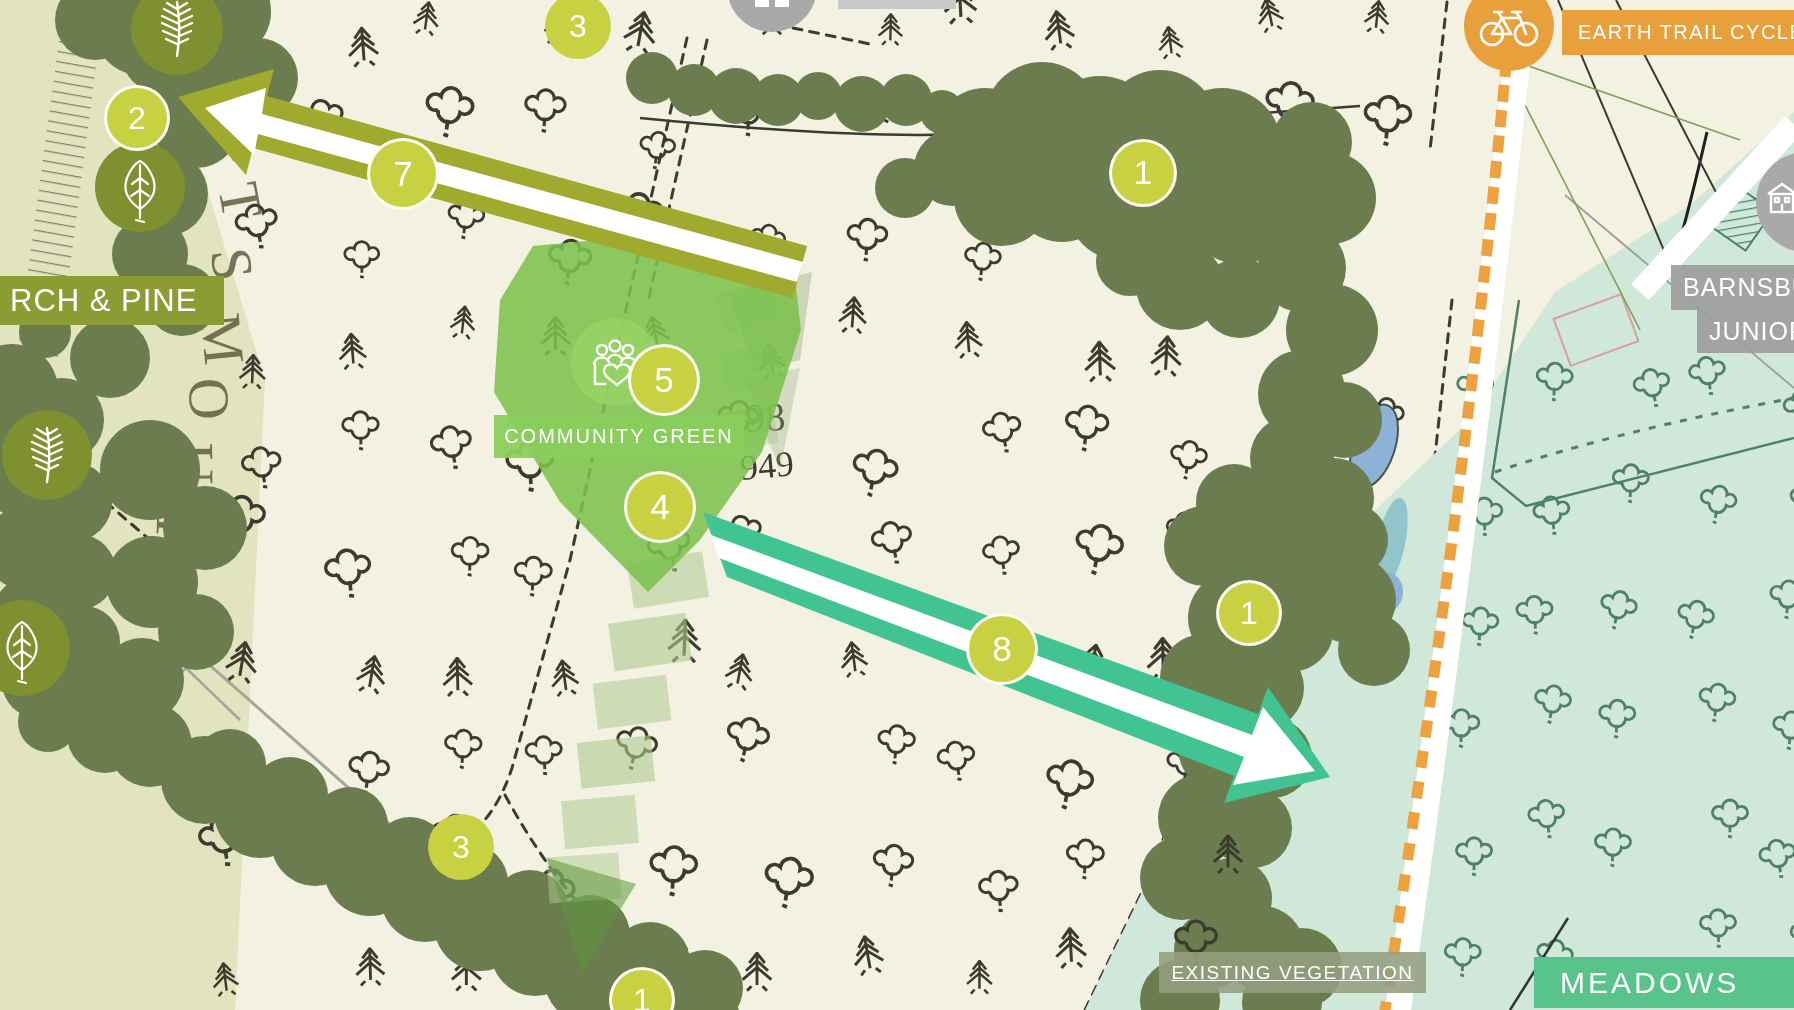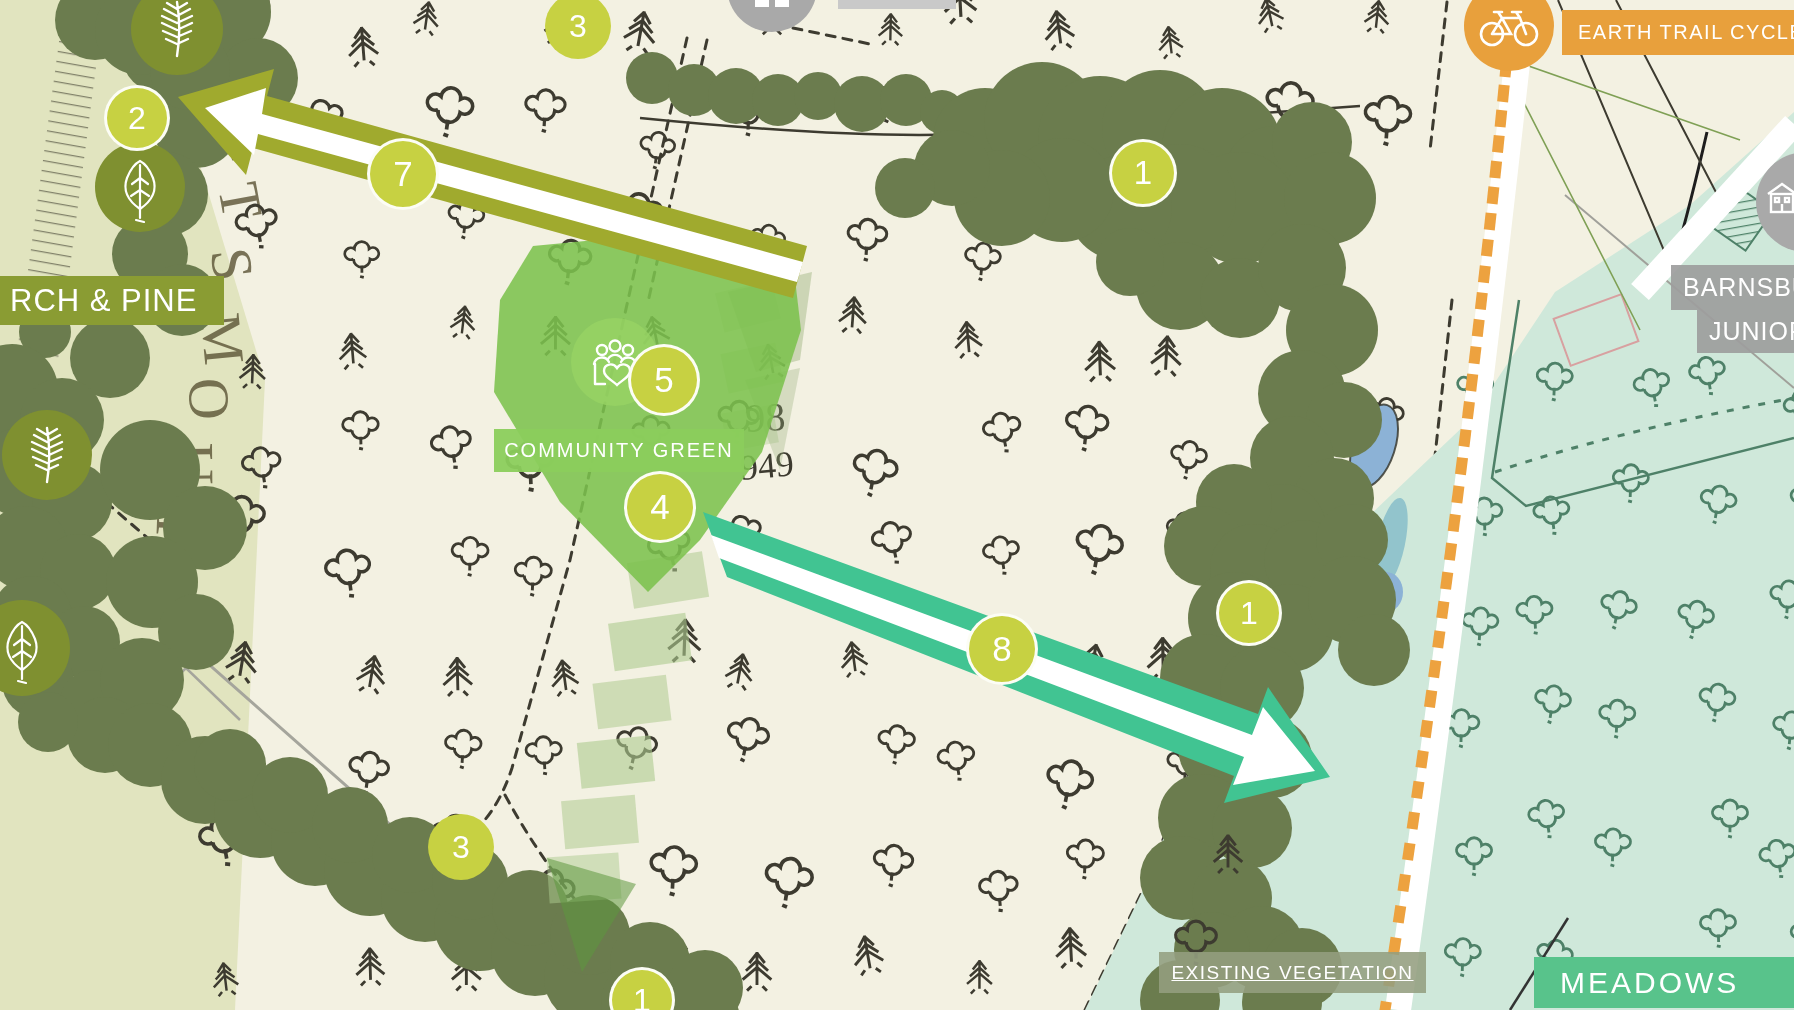--- a/index.html
+++ b/index.html
@@ -425,21 +425,21 @@
       <polygon points="803,262 262,114 266,88 205,108 254,155 258,134 797,282" fill="#ffffff"></polygon>
     </g>
     <g>
       <polygon points="703,512 1258,714 1268,687 1330,777 1224,803 1234,776 727,577" fill="#41c492"></polygon>
       <polygon points="711,535 1252,735 1263,707 1315,771 1233,785 1244,757 719,558" fill="#ffffff"></polygon>
     </g>
   </svg>
 
   <div id="overlay">
       <div class="lbl" style="left: 0px; top: 276px; width: 214px; height: 49px; background: rgb(138, 156, 51); font-size: 31px; letter-spacing: 1px; padding-left: 10px;">RCH &amp; PINE</div>
-      <div class="lbl center" style="left: 494px; top: 429px; width: 250px; height: 43px; background: rgba(139, 206, 92, 0.95); font-size: 20px; letter-spacing: 2px; padding-left: 0px;">COMMUNITY GREEN</div>
+      <div class="lbl center" style="left: 494px; top: 415px; width: 250px; height: 43px; background: rgba(139, 206, 92, 0.95); font-size: 20px; letter-spacing: 2px; padding-left: 0px;">COMMUNITY GREEN</div>
       <div class="lbl" style="left: 1562px; top: 10px; width: 240px; height: 45px; background: rgb(232, 160, 60); font-size: 20px; letter-spacing: 1.5px; padding-left: 16px;">EARTH TRAIL CYCLE</div>
       <div class="lbl" style="left: 1671px; top: 265px; width: 200px; height: 45px; background: rgba(157, 157, 157, 0.92); font-size: 25px; letter-spacing: 1px; padding-left: 12px;">BARNSBURY</div>
       <div class="lbl" style="left: 1697px; top: 310px; width: 160px; height: 43px; background: rgba(157, 157, 157, 0.92); font-size: 25px; letter-spacing: 1px; padding-left: 12px;">JUNIOR</div>
       <div class="lbl" style="left: 1534px; top: 957px; width: 266px; height: 51px; background: rgb(88, 195, 139); font-size: 30px; letter-spacing: 3px; padding-left: 26px;">MEADOWS</div>
       <div class="lbl center" style="left: 1159px; top: 952px; width: 267px; height: 41px; background: rgba(148, 158, 128, 0.88); font-size: 19px; letter-spacing: 1.5px; padding-left: 0px; text-decoration: underline;">EXISTING VEGETATION</div>
       <div class="iconcircle" style="left: 131px; top: -17px; width: 92px; height: 92px; background: rgb(127, 144, 48);">
         <svg width="92" height="92" viewBox="-46 -46 92 92">
           <path d="M0,-27 C3,-9 3,9 0,27 M0,-20 L-10,-26 M0,-20 L10,-26 M0,-13 L-13,-20 M0,-13 L13,-20 M0,-6 L-15,-13 M0,-6 L15,-13 M0,1 L-15,-6 M0,1 L15,-6 M0,8 L-14,2 M0,8 L14,2 M0,15 L-11,10 M0,15 L11,10" stroke="#fff" stroke-width="2.4" fill="none" stroke-linecap="round"></path>
         </svg>
       </div>

